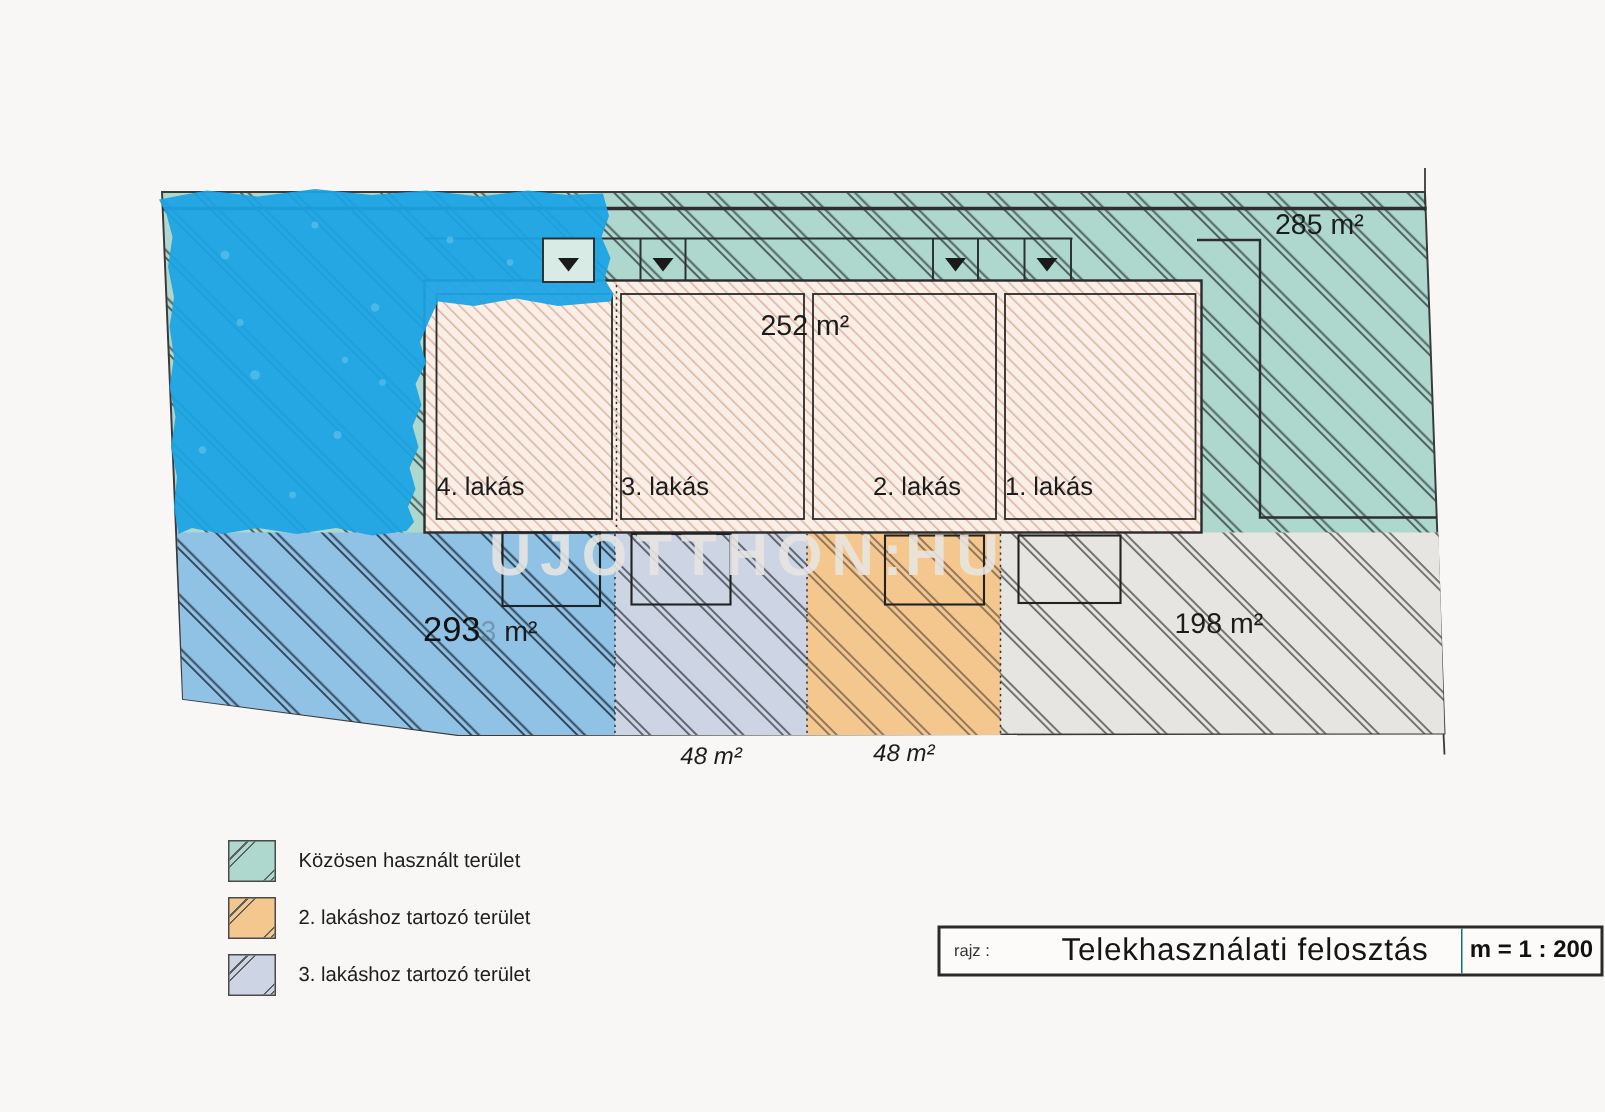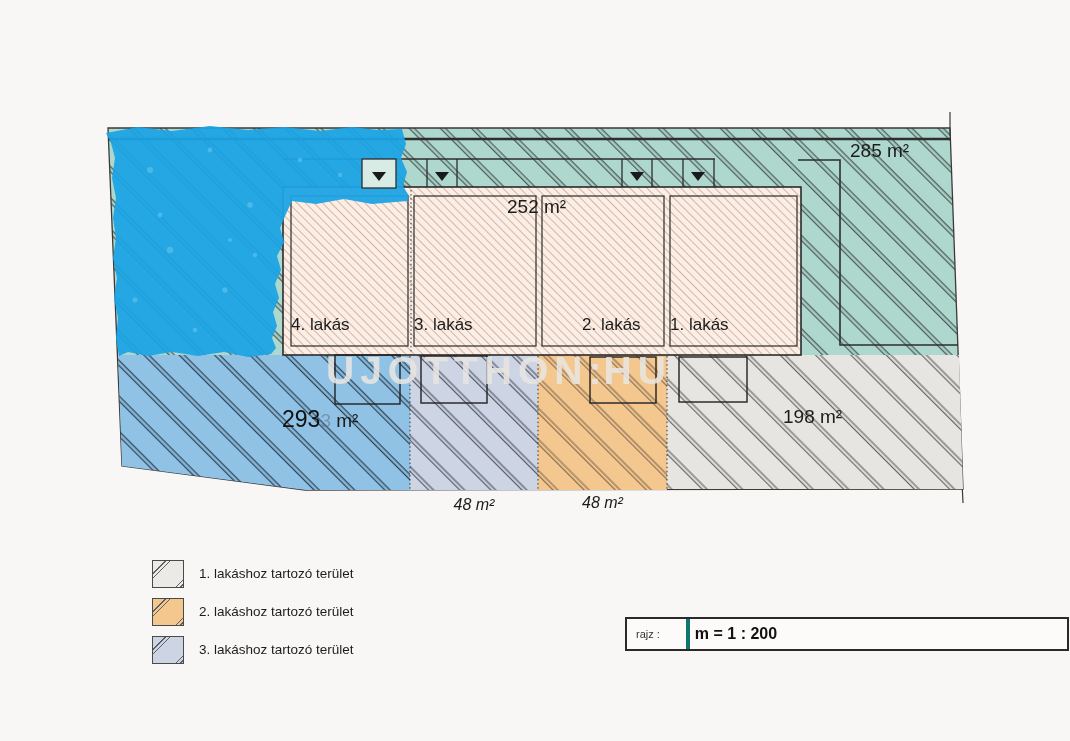--- a/index.html
+++ b/index.html
@@ -27,21 +27,21 @@
   .sw-2{background-color:#f4c78f;}
   .sw-3{background-color:#cdd4e4;}
   .sw-4{background-color:#8fc2e4;}
   .legend-label{font-size:13.5px;color:#1d1d1d;}
   #title-block{position:absolute;left:625px;top:617px;width:444px;height:34px;
     border:2px solid #2a2a2a;background:#fcfbf9;display:flex;align-items:stretch;box-sizing:border-box;}
   #title-block .rajz{flex:0 0 50px;display:flex;align-items:center;padding-left:9px;
     font-size:11px;color:#333;}
   #title-block .tb-title{flex:1;display:flex;align-items:center;justify-content:center;
     font-size:21px;letter-spacing:.5px;color:#151515;}
-  #title-block .tb-scale{flex:0 0 92px;border-left:4px solid #0f766e;display:flex;
+  #title-block .tb-scale{flex:0 0 92px;border-left:1px solid #0f766e;display:flex;
     align-items:center;justify-content:center;font-size:16px;font-weight:700;color:#111;}
 </style>
 </head>
 <body>
 
 <div id="stage">
 
   <svg id="plan-svg" width="1070" height="741" viewBox="0 0 1070 741">
     <defs>
       <pattern id="hTeal" width="22" height="22" patternUnits="userSpaceOnUse" patternTransform="rotate(-45)">
@@ -138,45 +138,46 @@
       <circle cx="300" cy="160" r="2.3"></circle>
         <circle cx="340" cy="175" r="2.2"></circle>
         <circle cx="230" cy="240" r="2.1"></circle>
     </g>
 
     <rect x="362" y="159" width="34" height="29" fill="#d8ebe5" stroke="#2e2e2e" stroke-width="1.3"></rect>
     <polygon points="372,172 386,172 379,181" fill="#1a1a1a"></polygon>
   </svg>
 
   <div class="lbl area-lbl" style="left:850px;top:140px;">285 m²</div>
-  <div class="lbl area-lbl" style="left:507px;top:196px;">252 m²</div>
+  <div class="lbl area-lbl" style="left:507px;top:207px;">252 m²</div>
   <div class="unit-lbl" style="left:291px;width:117px;">4. lakás</div>
   <div class="unit-lbl" style="left:414px;width:122px;">3. lakás</div>
   <div class="unit-lbl" style="left:542px;width:122px;padding-left:40px;">2. lakás</div>
   <div class="unit-lbl" style="left:670px;width:127px;">1. lakás</div>
   <div class="garden4-lbl"><span class="bold-num">293</span><span class="ghost-num">3</span> <span>m²</span></div>
   <div class="lbl area-lbl" style="left:783px;top:406px;">198 m²</div>
   <div class="lbl big48" style="left:410px;top:496px;width:128px;text-align:center;">48 m²</div>
   <div class="lbl big48" style="left:538px;top:494px;width:129px;text-align:center;">48 m²</div>
 
   <div id="watermark"><span>UJOTTHON</span><span class="wm-colon">:</span><span>HU</span></div>
 
   <div id="legend">
     <div class="legend-row">
-      <div class="swatch sw-1"></div>
-      <div class="legend-label">1. lakáshoz tartozó terület</div>
+      <div class="swatch sw-0"></div>
+      <div class="legend-label">Közösen használt terület</div>
     </div>
     <div class="legend-row">
       <div class="swatch sw-2"></div>
       <div class="legend-label">2. lakáshoz tartozó terület</div>
     </div>
     <div class="legend-row">
       <div class="swatch sw-3"></div>
       <div class="legend-label">3. lakáshoz tartozó terület</div>
     </div>
   </div>
 
   <div id="title-block">
     <div class="rajz">rajz :</div>
+    <div class="tb-title">Telekhasználati felosztás</div>
     <div class="tb-scale">m = 1 : 200</div>
   </div>
 
 </div>
 
 </body></html>

